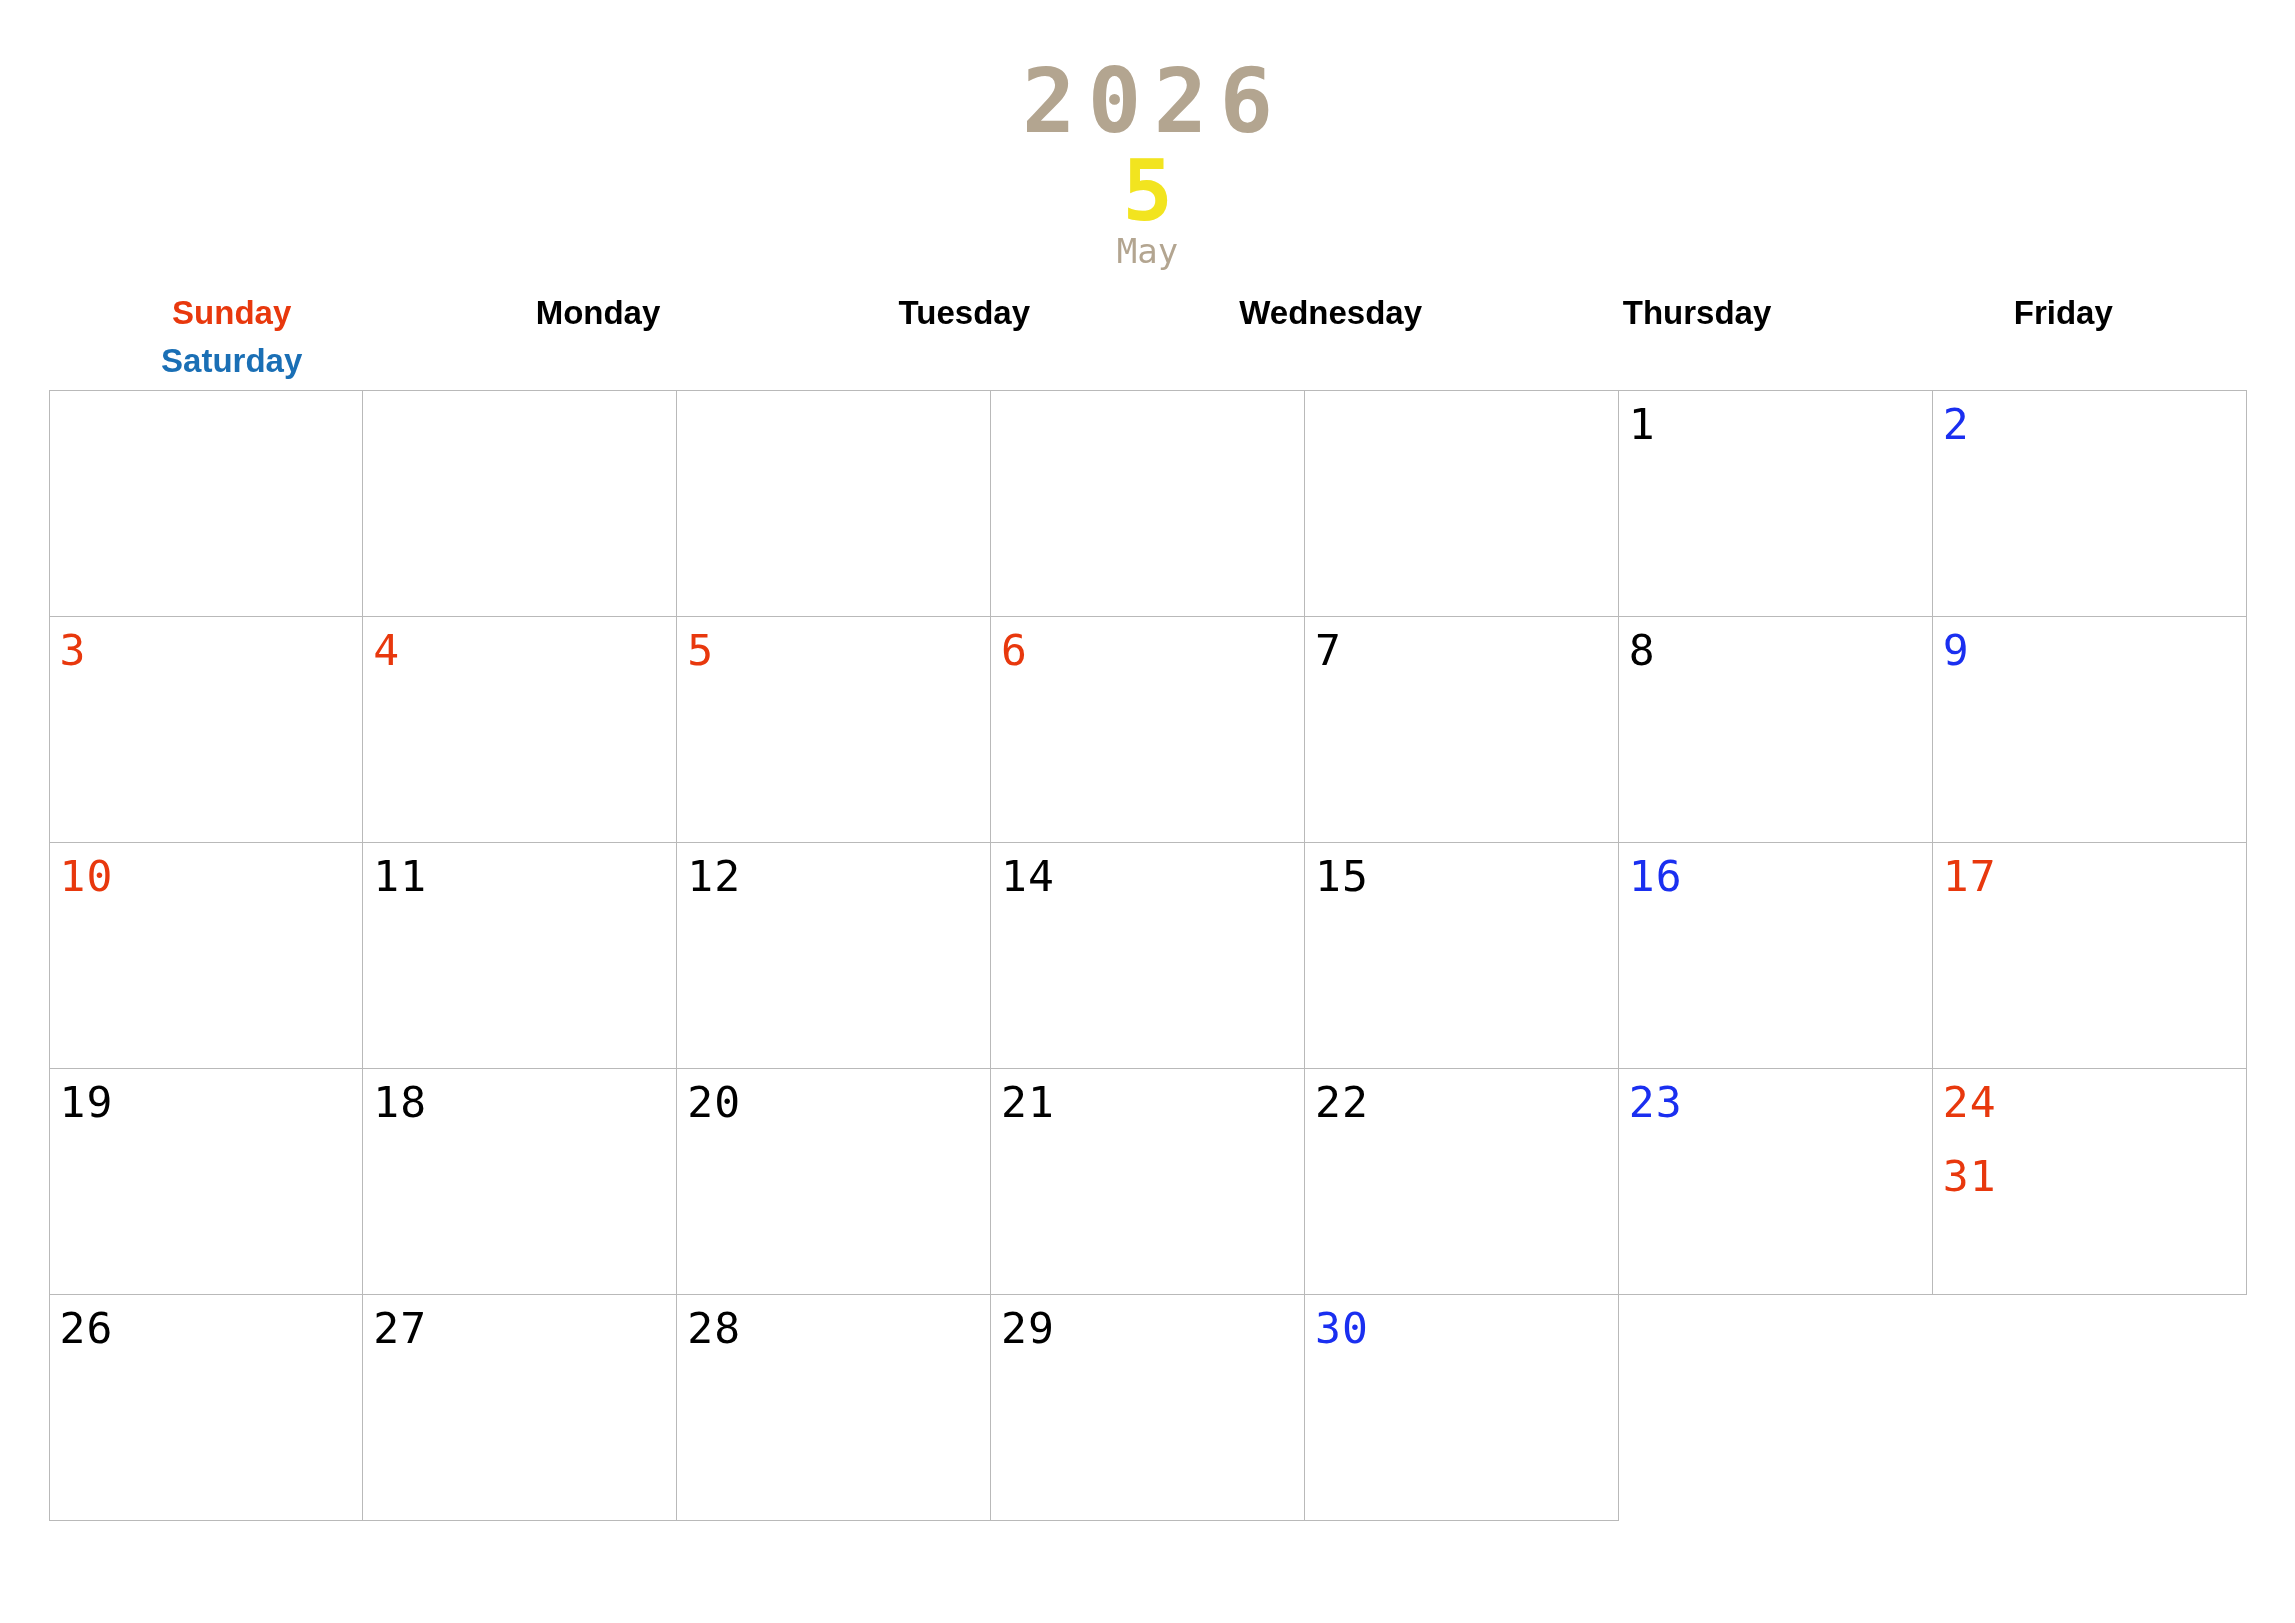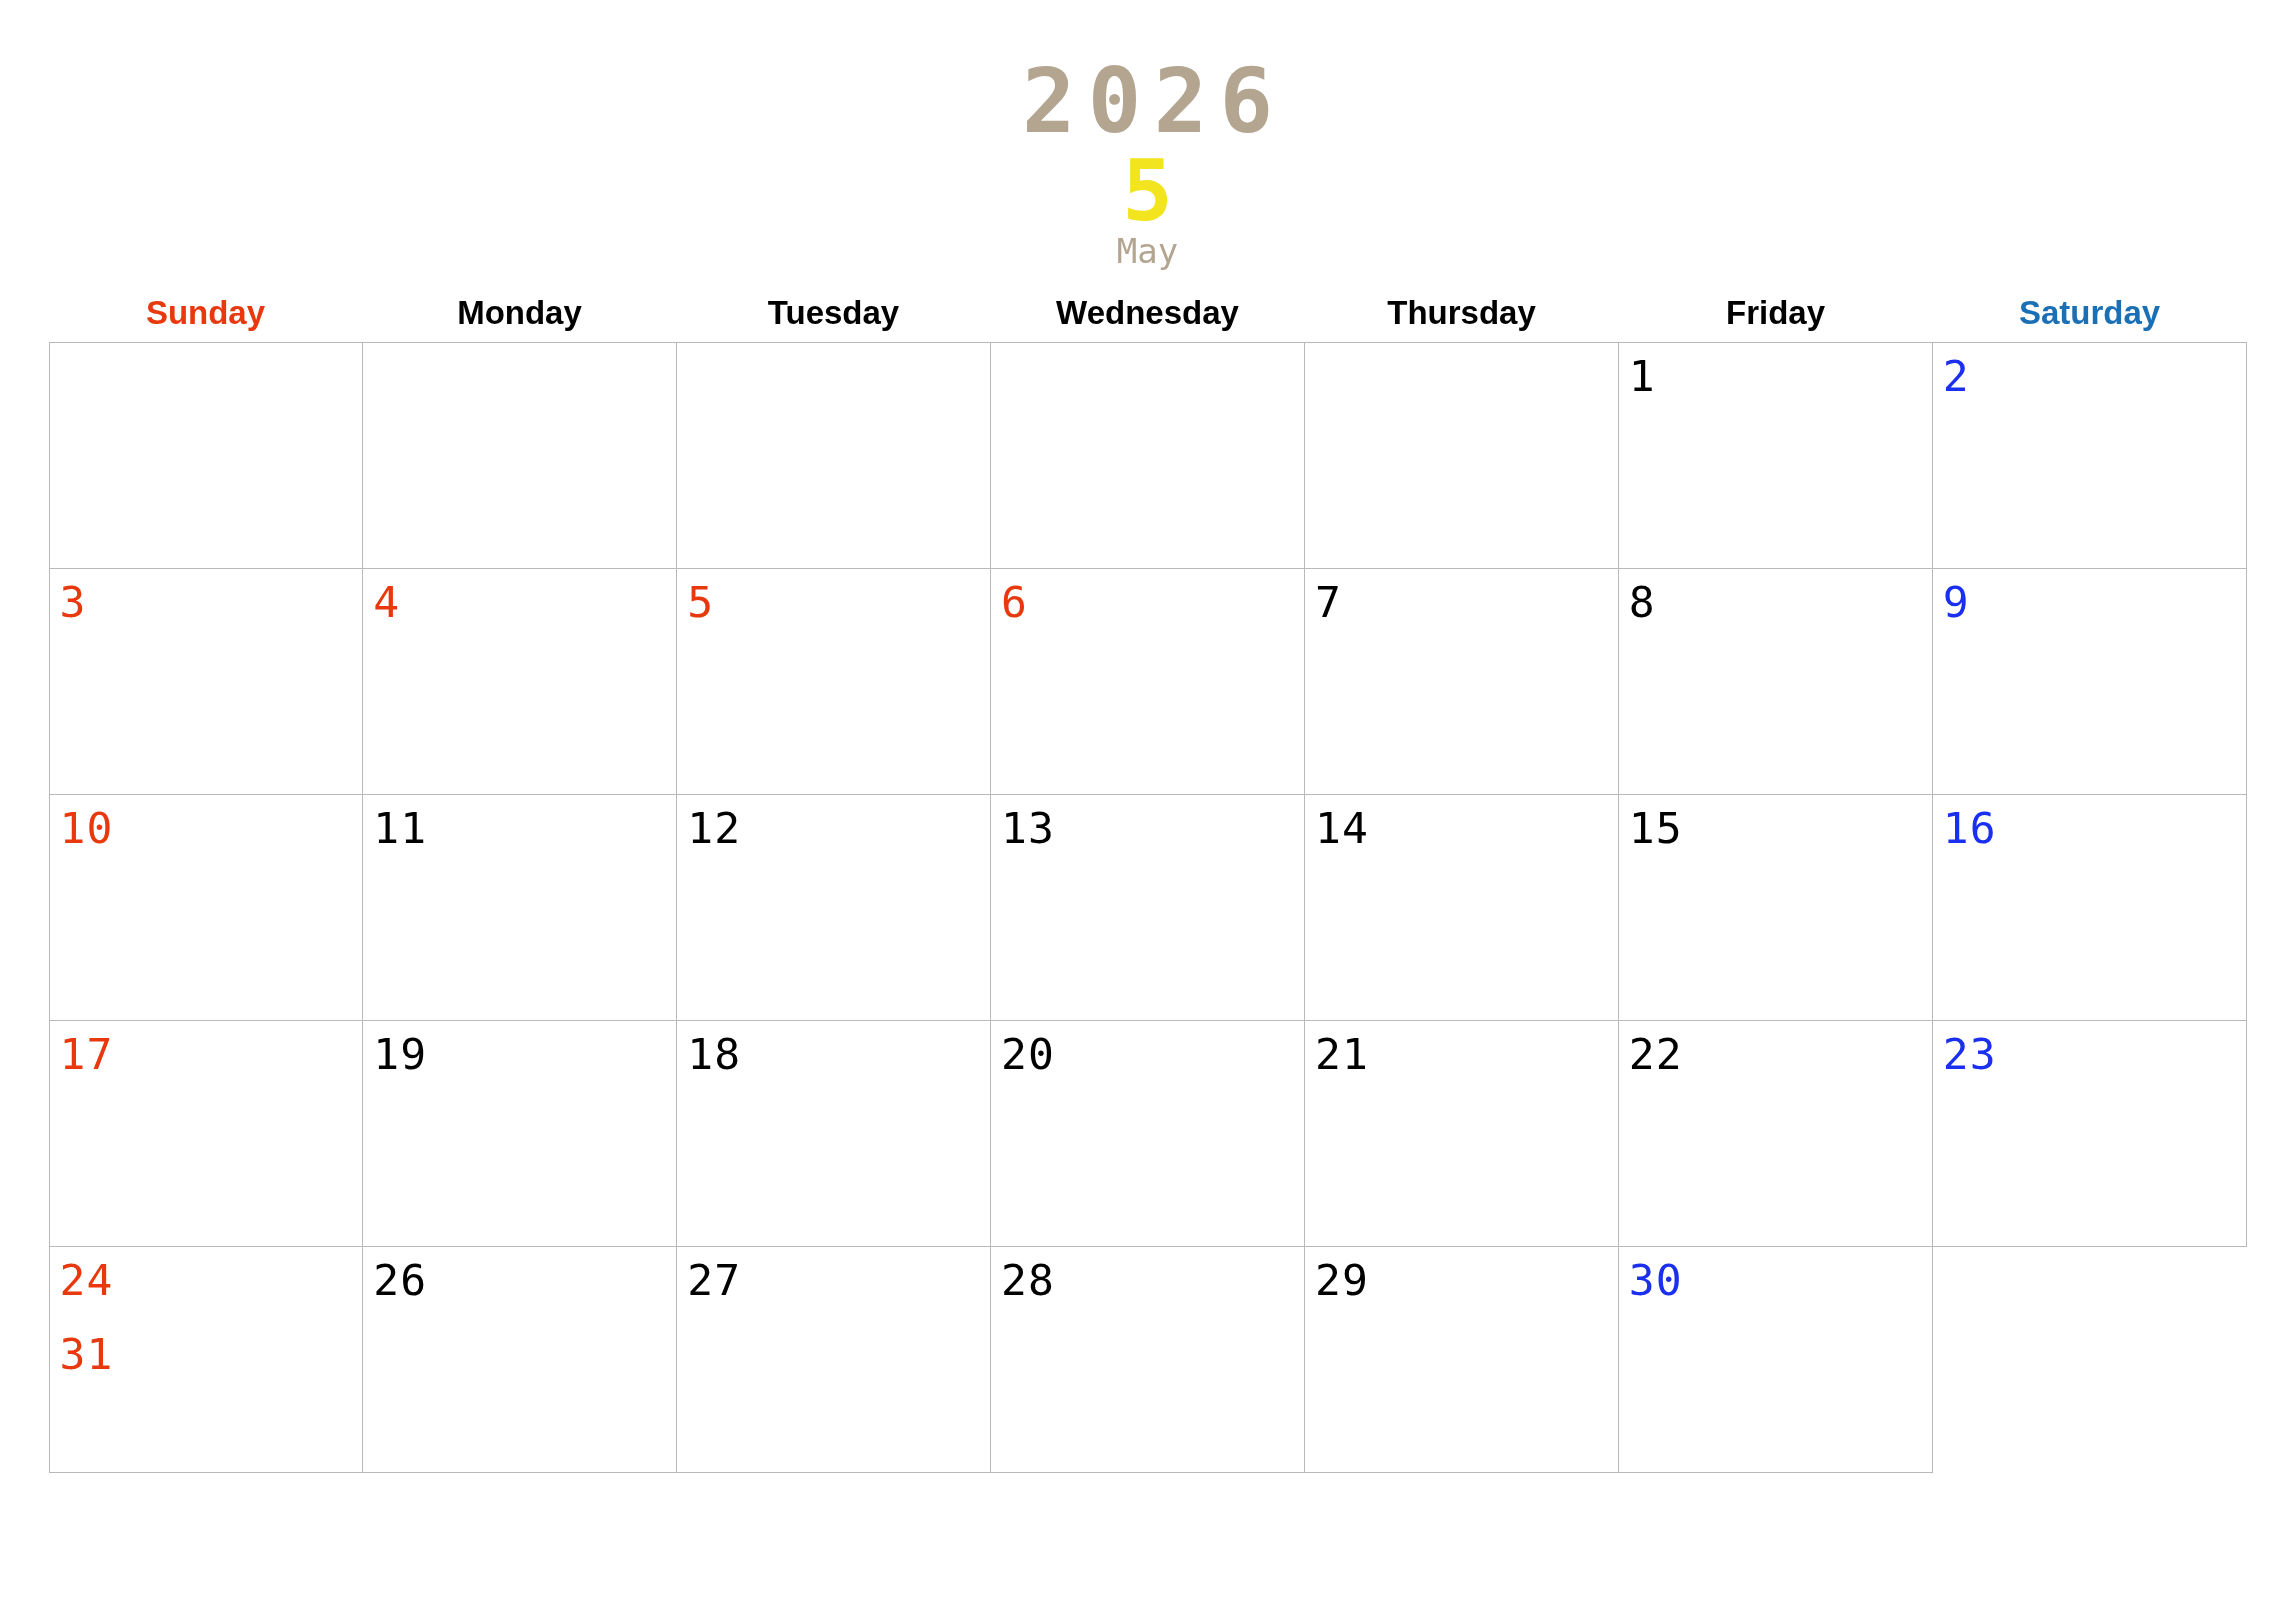--- a/index.html
+++ b/index.html
@@ -50,21 +50,21 @@
     font-size: 34px;
     font-weight: normal;
     color: #b3a590;
     line-height: 1;
     margin-top: 2.2px;
   }
 
   
   .weekdays {
     display: grid;
-    grid-template-columns: repeat(7, 1fr);
+    grid-template-columns: repeat(6, 1fr);
     width: 2198px;
     margin: 26px auto 0 auto;
   }
   .weekday {
     text-align: center;
     font-size: 33px;
     font-weight: bold;
     color: #000000;
     padding-bottom: 10px;
   }
@@ -175,23 +175,20 @@
     <div class="cell">
         <div class="daynum sun">10</div>
       </div>
     <div class="cell">
         <div class="daynum">11</div>
       </div>
     <div class="cell">
         <div class="daynum">12</div>
       </div>
     <div class="cell">
-        <div class="daynum">13</div>
-      </div>
-    <div class="cell">
         <div class="daynum">14</div>
       </div>
     <div class="cell">
         <div class="daynum">15</div>
       </div>
     <div class="cell">
         <div class="daynum sat">16</div>
       </div>
 
     <div class="cell">

